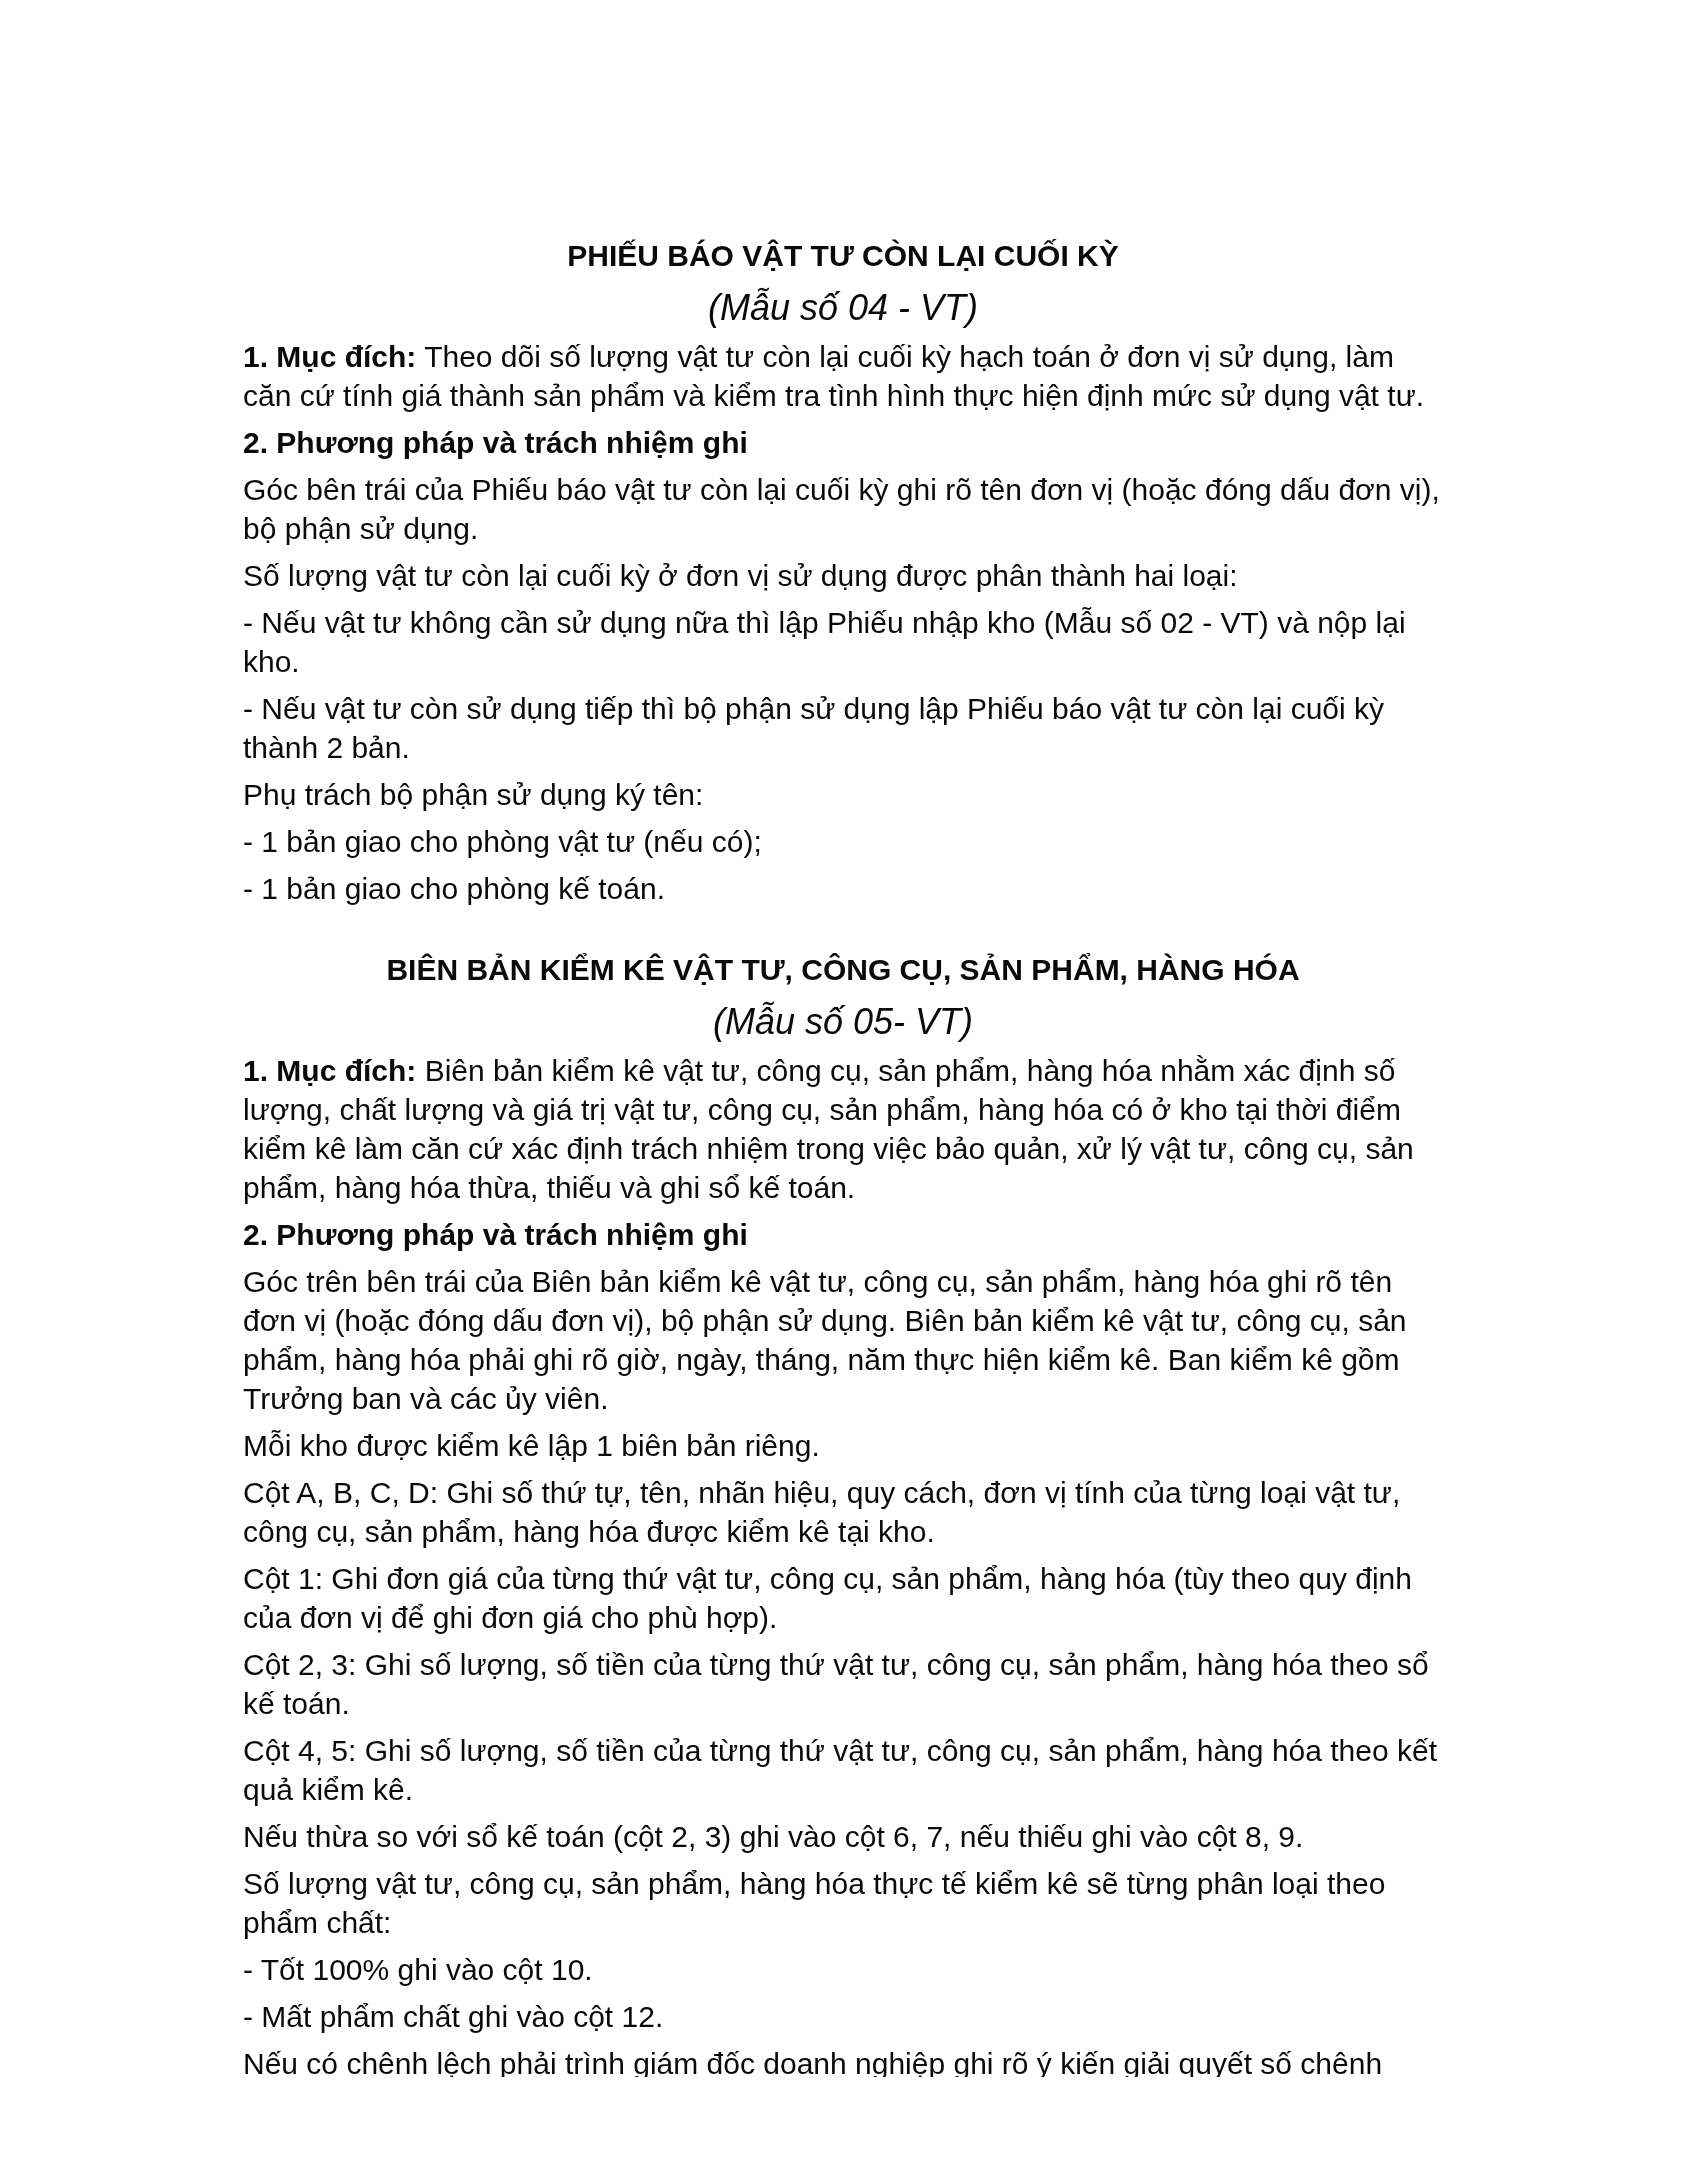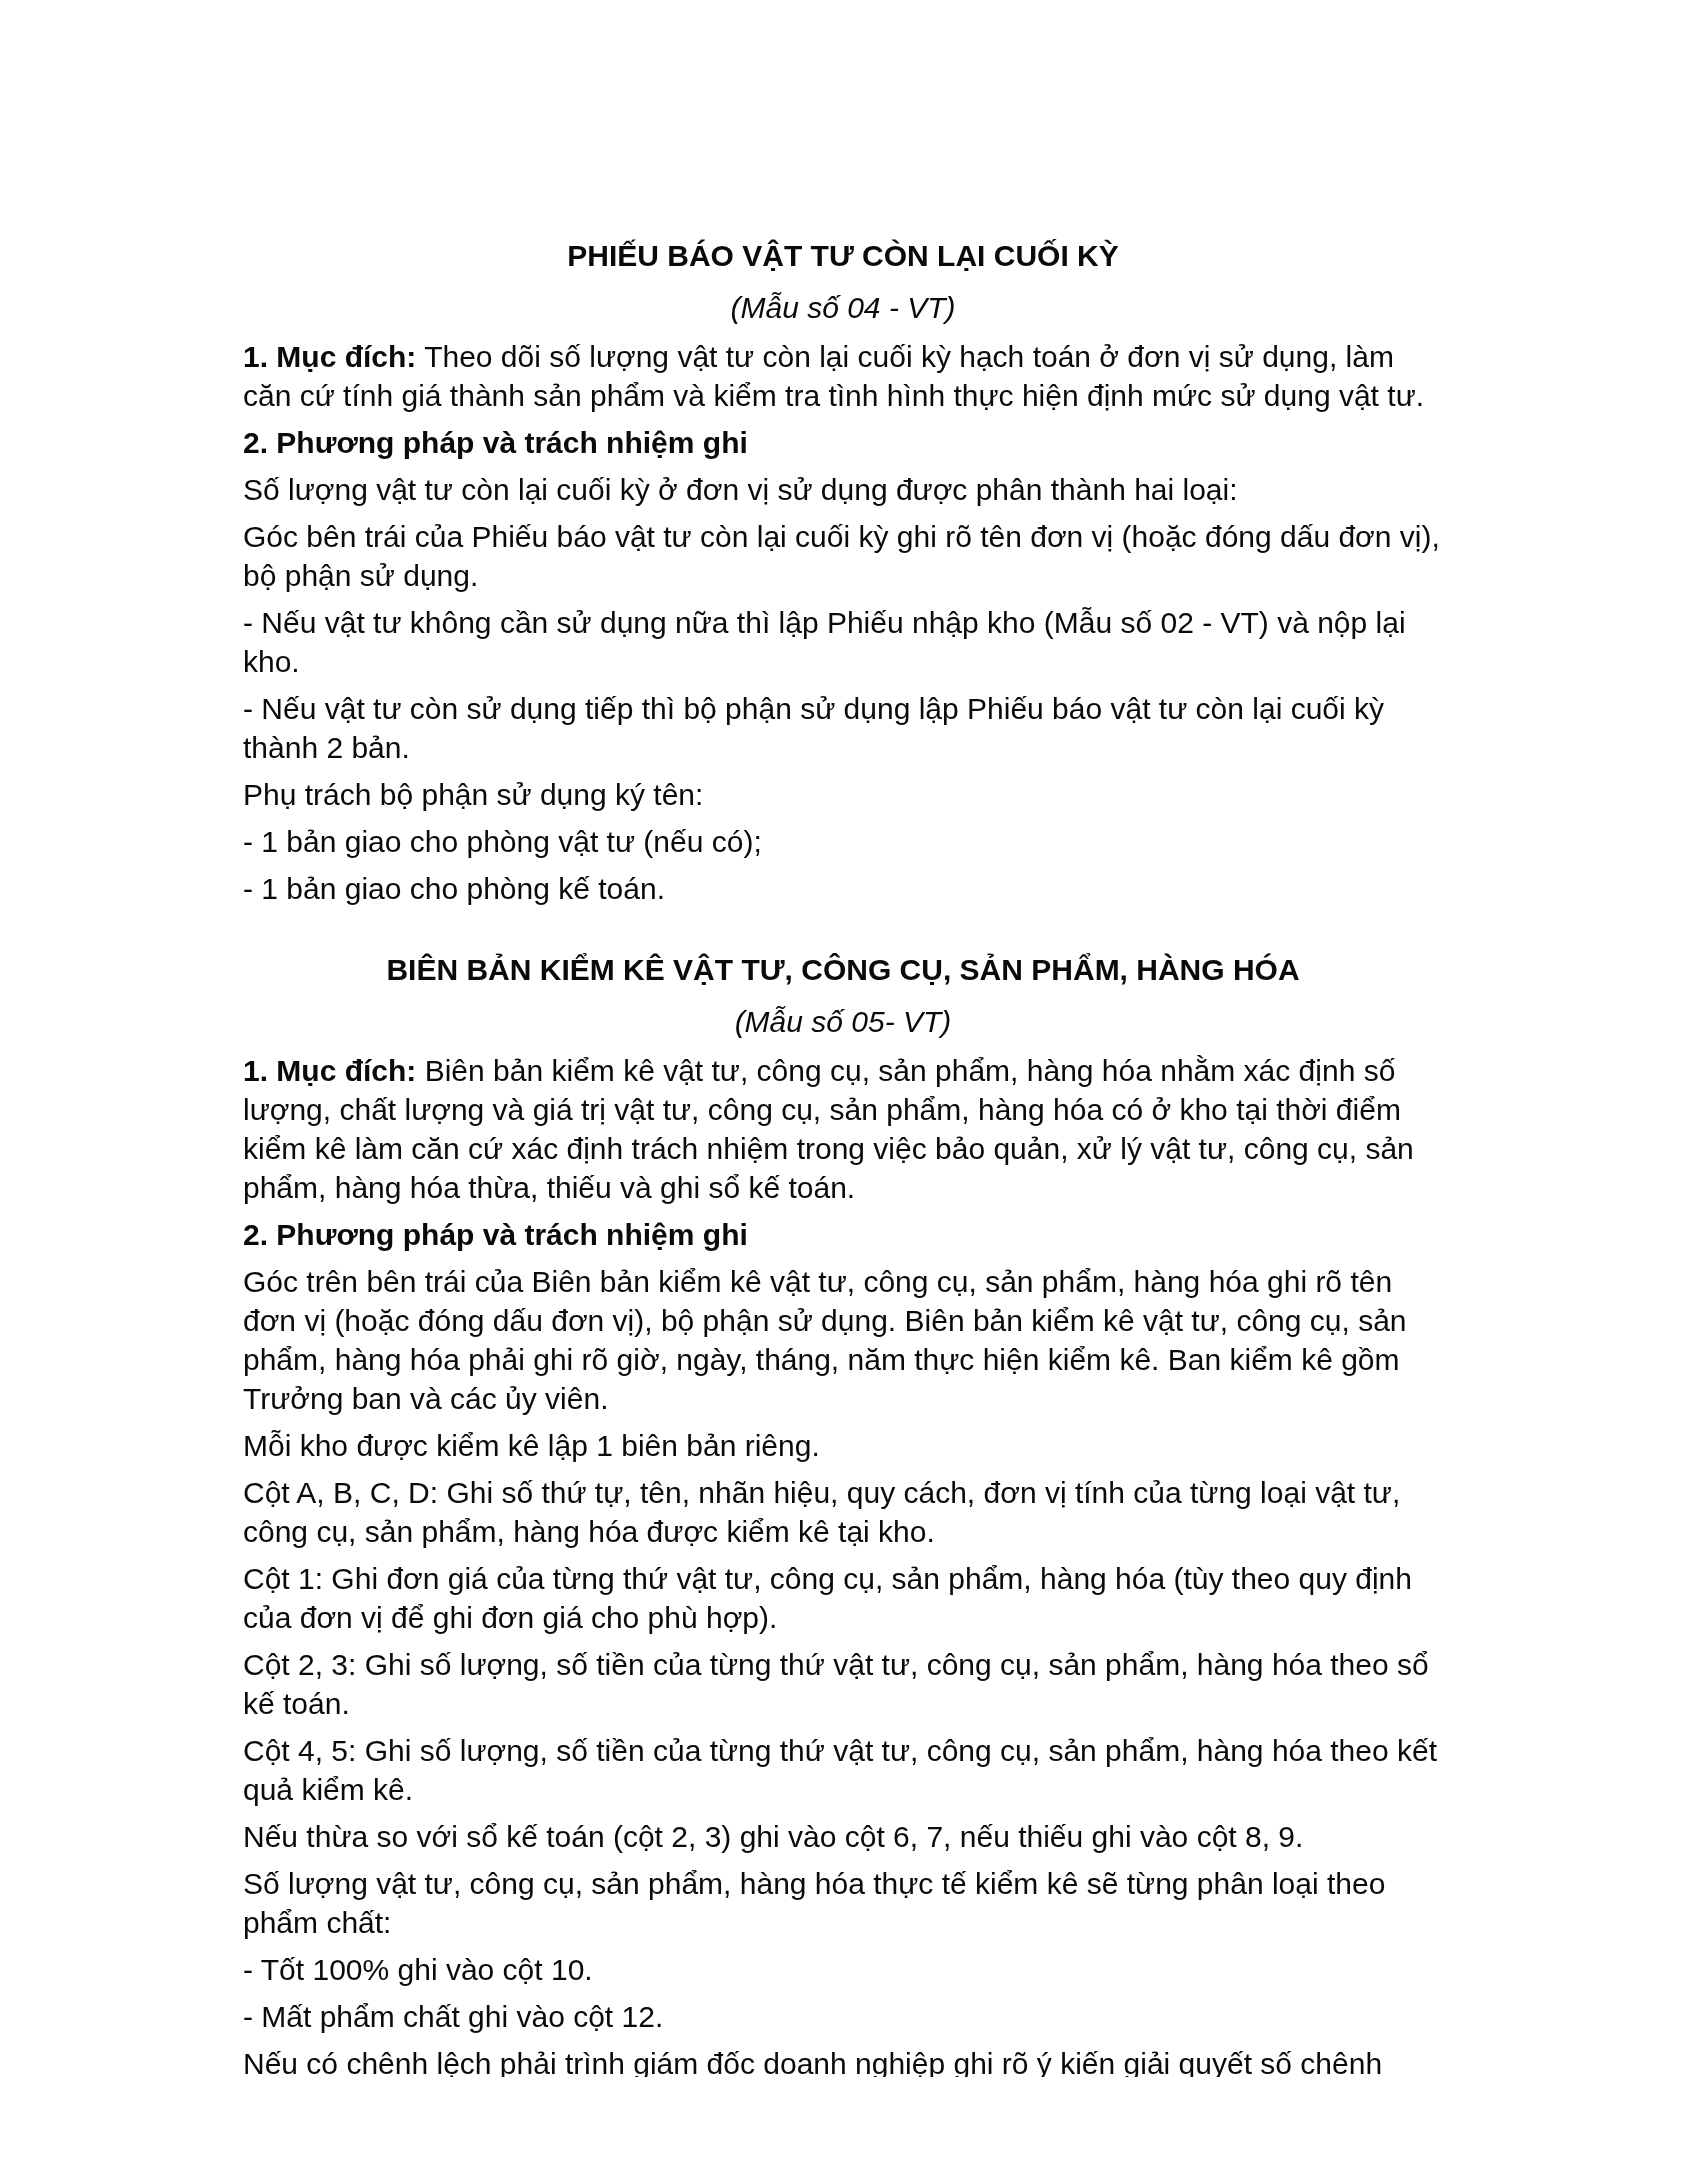--- a/index.html
+++ b/index.html
@@ -28,21 +28,21 @@
     line-height: 40px;
   }
   .doc-title.second {
     margin-top: 42px;
   }
   .doc-subtitle {
     margin: 0 0 9px 0;
     font-style: italic;
     font-weight: normal;
     text-align: center;
-    font-size: 30px;
+    font-size: 36px;
     line-height: 40px;
   }
   p.para {
     margin: 0 0 8px 0;
   }
   p.para b {
     font-weight: bold;
   }
   p.heading {
     margin: 8px 0 8px 0;
@@ -55,22 +55,22 @@
 <div class="page">
 
   <div>
     <h1 class="doc-title">PHIẾU BÁO VẬT TƯ CÒN LẠI CUỐI KỲ</h1>
     <div class="doc-subtitle">(Mẫu số 04 - VT)</div>
 
     <p class="para"><b>1. Mục đích:</b><span> Theo dõi số lượng vật tư còn lại cuối kỳ hạch toán ở đơn vị sử dụng, làm căn cứ tính giá thành sản phẩm và kiểm tra tình hình thực hiện định mức sử dụng vật tư.</span></p>
 
     <p class="heading">2. Phương pháp và trách nhiệm ghi</p>
 
+    <p class="para">Góc bên trái của Phiếu báo vật tư còn lại cuối kỳ ghi rõ tên đơn vị (hoặc đóng dấu đơn vị), bộ phận sử dụng.</p>
     <p class="para">Số lượng vật tư còn lại cuối kỳ ở đơn vị sử dụng được phân thành hai loại:</p>
-    <p class="para">Góc bên trái của Phiếu báo vật tư còn lại cuối kỳ ghi rõ tên đơn vị (hoặc đóng dấu đơn vị), bộ phận sử dụng.</p>
     <p class="para">- Nếu vật tư không cần sử dụng nữa thì lập Phiếu nhập kho (Mẫu số 02 - VT) và nộp lại kho.</p>
     <p class="para">- Nếu vật tư còn sử dụng tiếp thì bộ phận sử dụng lập Phiếu báo vật tư còn lại cuối kỳ thành 2 bản.</p>
     <p class="para">Phụ trách bộ phận sử dụng ký tên:</p>
     <p class="para">- 1 bản giao cho phòng vật tư (nếu có);</p>
     <p class="para">- 1 bản giao cho phòng kế toán.</p>
   </div>
 
   <div>
     <h1 class="doc-title second">BIÊN BẢN KIỂM KÊ VẬT TƯ, CÔNG CỤ, SẢN PHẨM, HÀNG HÓA</h1>
     <div class="doc-subtitle">(Mẫu số 05- VT)</div>

